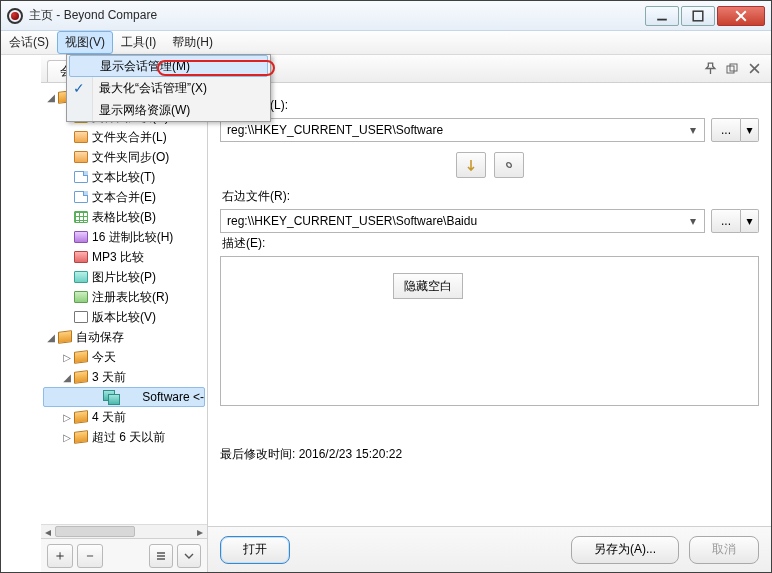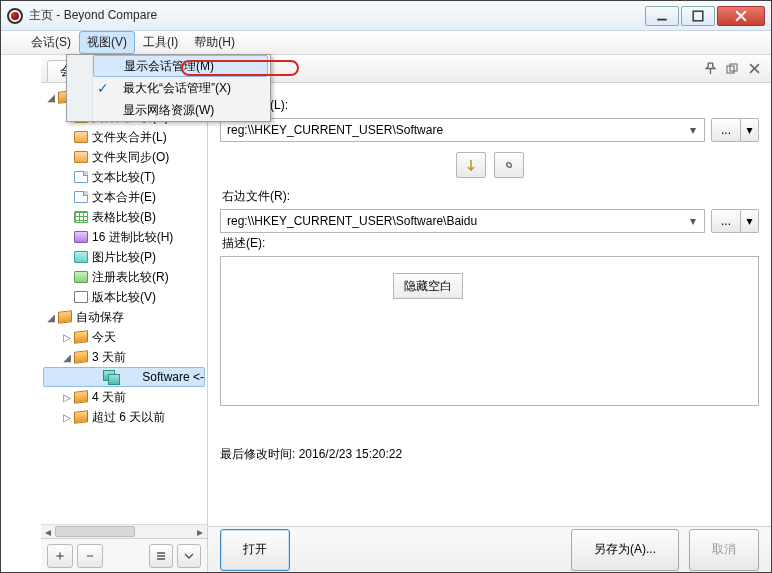--- a/index.html
+++ b/index.html
@@ -10,26 +10,26 @@
 .titlebar { height: 30px; background: linear-gradient(#f8fbfe, #e6eef7); display: flex; align-items: center; padding: 0 6px; border-bottom: 1px solid #c7d6e6; }
 .titlebar .app-icon { width: 16px; height: 16px; border-radius: 50%; border: 2px solid #333; position: relative; margin-right: 6px; }
 .titlebar .app-icon::after { content:""; position:absolute; left:2px; top:2px; width:8px; height:8px; border-radius:50%; background: radial-gradient(circle at 30% 30%, #d33, #600); }
 .titlebar .title { color: #2a2a2a; }
 .winbtns { margin-left: auto; display: flex; gap: 2px; }
 .winbtn { width: 34px; height: 20px; border: 1px solid #8aa; background: linear-gradient(#f7fbff,#dde9f5); border-radius: 2px; display:flex; align-items:center; justify-content:center; color:#3b3b3b; }
 .winbtn.close { width: 48px; background: linear-gradient(#e97a6e,#c8402f); border-color:#a33; color:#fff; }
 .winbtn svg { width: 12px; height: 12px; }
 
 
-.menubar { height: 24px; background: linear-gradient(#fefefe,#f0f0f0); border-bottom: 1px solid #d9d9d9; display:flex; align-items:stretch; padding: 0 22px; }
+.menubar { height: 24px; background: linear-gradient(#fefefe,#f0f0f0); border-bottom: 1px solid #d9d9d9; display:flex; align-items:stretch; padding: 0 0; }
 .menuitem { padding: 0 8px; display:flex; align-items:center; color:#222; cursor:default; }
 .menuitem.active { background:#cde6ff; border:1px solid #7bb2e6; border-radius:3px; padding:0 7px; }
 
 
-.dropdown { position:absolute; left:66px; top:54px; width:205px; background:#f3f3f3; border:1px solid #9b9b9b; box-shadow: 2px 2px 4px rgba(0,0,0,.25); z-index:50;padding-left:24px; }
+.dropdown { position:absolute; left:66px; top:54px; width:205px; background:#f3f3f3; border:1px solid #9b9b9b; box-shadow: 2px 2px 4px rgba(0,0,0,.25); z-index:50; }
 .dropdown .gutter { position:absolute; left:0; top:0; bottom:0; width:26px; background:#eef1f4; border-right:1px solid #e1e1e1; }
 .ddrow { position:relative; height:22px; display:flex; align-items:center; padding-left:32px; }
 .ddrow.hover { background:#d6e8fb; border:1px solid #8fbde8; border-radius:2px; margin:0 2px; padding-left:30px; }
 .ddrow .check { position:absolute; left:6px; color:#1a66b3; font-size:14px; }
 .redcircle { position:absolute; left:87px; top:4px; width:118px; height:16px; border:2px solid #d22; border-radius:9px; pointer-events:none; }
 
 
 .content { flex:1; display:flex; min-height:0;padding-left:40px; }
 .sidebar { width:167px; border-right:1px solid #d0d0d0; display:flex; flex-direction:column; }
 .tabstrip { height:28px; background: linear-gradient(#fdfdfd,#ededed); border-bottom:1px solid #d0d0d0; display:flex; align-items:flex-end; padding-left:6px; }
@@ -69,21 +69,21 @@
 .midicons { display:flex; gap:8px; justify-content:center; margin:10px 0; }
 .midicons .btnsmall{ width:30px; height:26px; }
 
 .descbox { height:150px; border:1px solid #b5b5b5; background:#fff; position:relative; }
 .floatbtn { position:absolute; left:172px; top:16px; height:26px; padding:0 10px; background:linear-gradient(#fdfdfd,#ececec); border:1px solid #b5b5b5; display:flex; align-items:center; }
 
 .modline { margin-top:40px; margin-bottom:6px; }
 
 .mainfooter { height:46px; border-top:1px solid #d0d0d0; background:linear-gradient(#f9f9f9,#efefef); display:flex; align-items:center; padding:0 12px; gap:10px; }
 .pushright{margin-left:auto}
-.bigbtn { height:42px; padding:0 22px; background:linear-gradient(#fdfdfd,#e8e8e8); border:1px solid #a9a9a9; border-radius:3px; display:flex; align-items:center; }
+.bigbtn { height:28px; padding:0 22px; background:linear-gradient(#fdfdfd,#e8e8e8); border:1px solid #a9a9a9; border-radius:8px; display:flex; align-items:center; }
 .bigbtn.primary { border:1px solid #3d87c9; box-shadow: inset 0 0 0 1px #bfe0fb; }
 .bigbtn.disabled { color:#9a9a9a; }
 
 
 .ficon{width:14px;height:12px;border-radius:1px;display:inline-block}
 .fold-y{background:linear-gradient(#ffe69a,#f3c24a);border:1px solid #c99a2a}
 .fold-o{background:linear-gradient(#ffd9a8,#f0a94e);border:1px solid #c77d25}
 .cube-o{background:linear-gradient(#ffcf7a,#e89a2d);border:1px solid #b8761b;transform:skewY(-6deg)}
 .doc-b{background:#fff;border:1px solid #6aa0d8;position:relative}
 .doc-b::after{content:"";position:absolute;right:-1px;top:-1px;width:4px;height:4px;background:#bcd7f1;border-left:1px solid #6aa0d8;border-bottom:1px solid #6aa0d8}
@@ -206,20 +206,27 @@
         <div class="treerow ind1">
             <span class="twisty"></span>
             <span class="ico">
               <span class="ficon hex-p"></span>
             </span>
             <span>16 进制比较(H)</span>
           </div>
         <div class="treerow ind1">
             <span class="twisty"></span>
             <span class="ico">
+              <span class="ficon mp3-r"></span>
+            </span>
+            <span>MP3 比较</span>
+          </div>
+        <div class="treerow ind1">
+            <span class="twisty"></span>
+            <span class="ico">
               <span class="ficon pic-c"></span>
             </span>
             <span>图片比较(P)</span>
           </div>
         <div class="treerow ind1">
             <span class="twisty"></span>
             <span class="ico">
               <span class="ficon reg-g"></span>
             </span>
             <span>注册表比较(R)</span>

